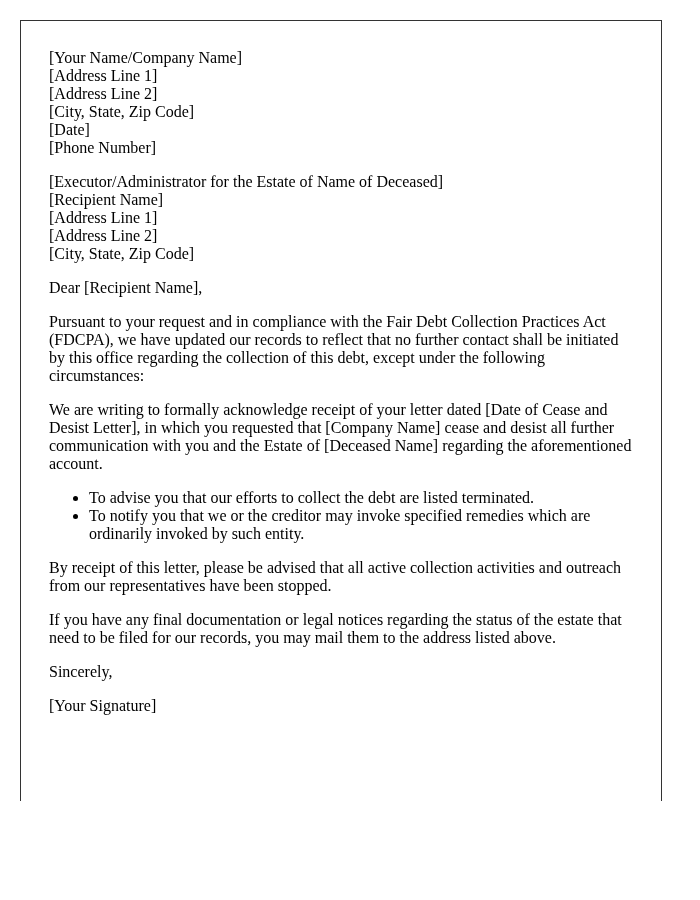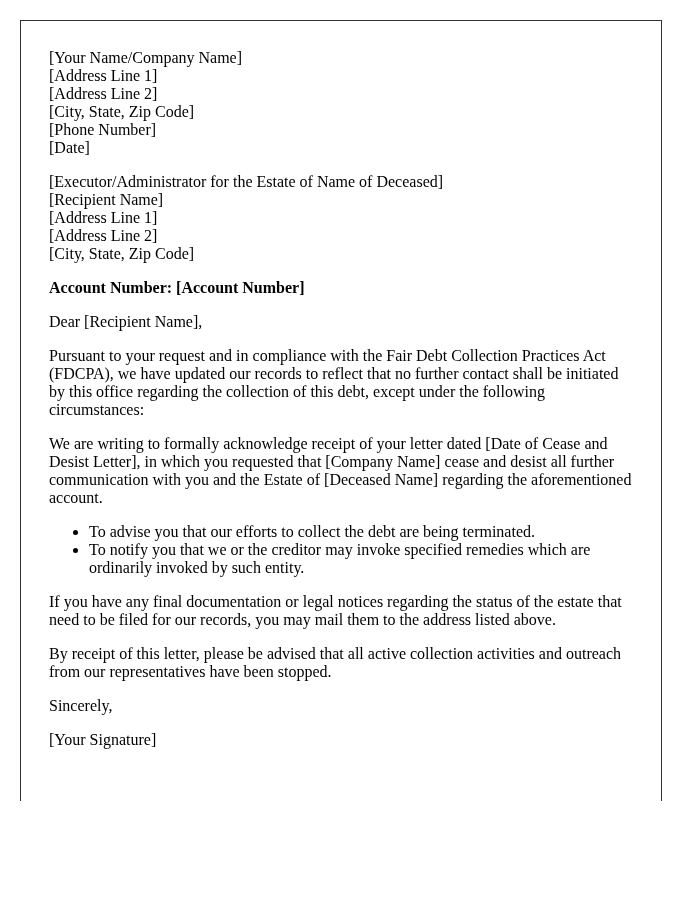--- a/index.html
+++ b/index.html
@@ -47,50 +47,49 @@
 <body>
 
 <div class="page-clip">
   <div class="page">
 
     <div class="block">
       <div>[Your Name/Company Name]</div>
       <div>[Address Line 1]</div>
       <div>[Address Line 2]</div>
       <div>[City, State, Zip Code]</div>
+      <div>[Date]</div>
       <div>[Phone Number]</div>
-      <div>[Date]</div>
     </div>
 
     <div class="block">
       <div>[Executor/Administrator for the Estate of Name of Deceased]</div>
       <div>[Recipient Name]</div>
       <div>[Address Line 1]</div>
       <div>[Address Line 2]</div>
       <div>[City, State, Zip Code]</div>
     </div>
 
     <div class="subject">
-      <div>Account Number: [Account Number]</div>
     </div>
 
     <p>Dear [Recipient Name],</p>
 
     <p>Pursuant to your request and in compliance with the Fair Debt Collection Practices Act (FDCPA), we have updated our records to reflect that no further contact shall be initiated by this office regarding the collection of this debt, except under the following circumstances:</p>
 
     <p>We are writing to formally acknowledge receipt of your letter dated [Date of Cease and Desist Letter], in which you requested that [Company Name] cease and desist all further communication with you and the Estate of [Deceased Name] regarding the aforementioned account.</p>
 
     <ul>
-      <li>To advise you that our efforts to collect the debt are being terminated.</li>
+      <li>To advise you that our efforts to collect the debt are listed terminated.</li>
       <li>To notify you that we or the creditor may invoke specified remedies which are ordinarily invoked by such entity.</li>
     </ul>
 
+    <p>By receipt of this letter, please be advised that all active collection activities and outreach from our representatives have been stopped.</p>
+
     <p>If you have any final documentation or legal notices regarding the status of the estate that need to be filed for our records, you may mail them to the address listed above.</p>
-
-    <p>By receipt of this letter, please be advised that all active collection activities and outreach from our representatives have been stopped.</p>
 
     <p>Sincerely,</p>
 
     <div class="block">
       <div>[Your Signature]</div>
     </div>
 
   </div>
 </div>
 

